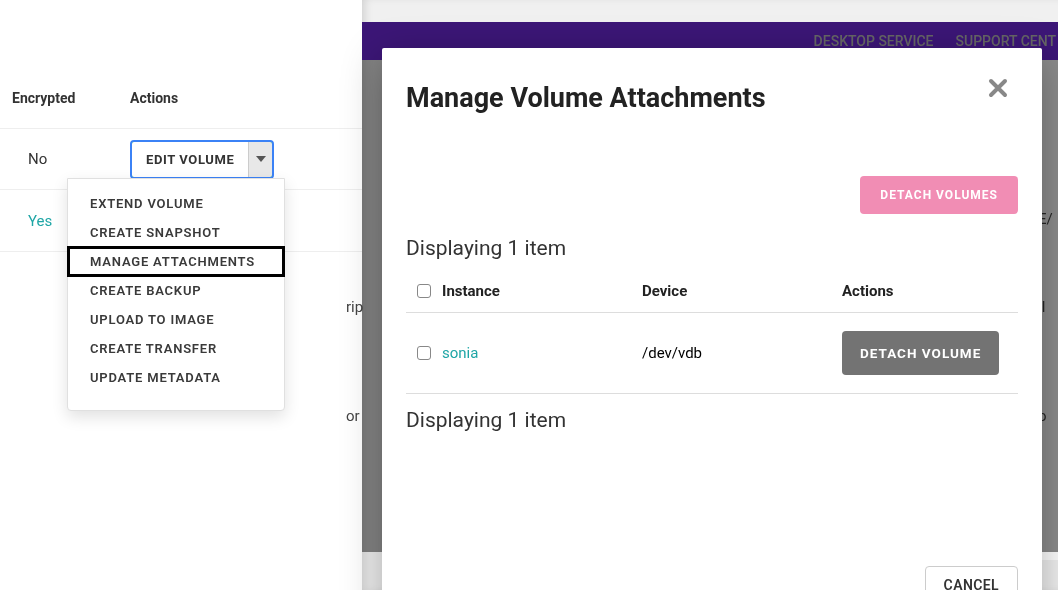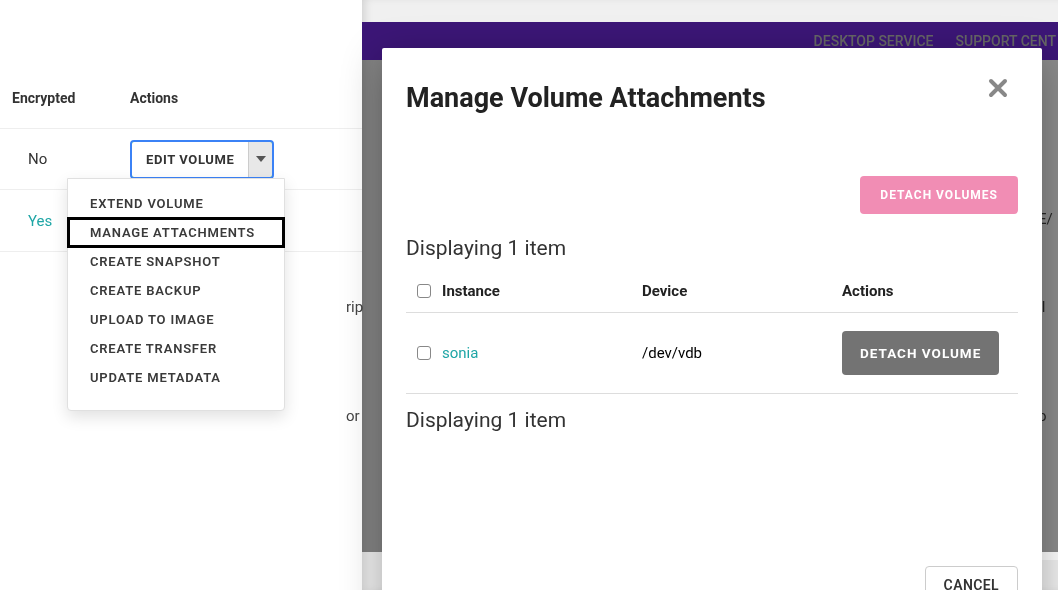--- a/index.html
+++ b/index.html
@@ -334,22 +334,22 @@
   </div>
 
   <div class="bg-row" style="top:190px;">
     <div class="col1 link">Yes</div>
   </div>
 
   <div class="bg-btn-behind">TA</div>
 
   <div class="dropdown-menu">
     <div class="item">EXTEND VOLUME</div>
+    <div class="item">CREATE SNAPSHOT</div>
     <div class="item highlighted">MANAGE ATTACHMENTS</div>
-    <div class="item">CREATE SNAPSHOT</div>
     <div class="item">CREATE BACKUP</div>
     <div class="item">UPLOAD TO IMAGE</div>
     <div class="item">CREATE TRANSFER</div>
     <div class="item">UPDATE METADATA</div>
   </div>
 </div>
 
 <div class="bg-right"></div>
 
 <div class="top-black-bar">

